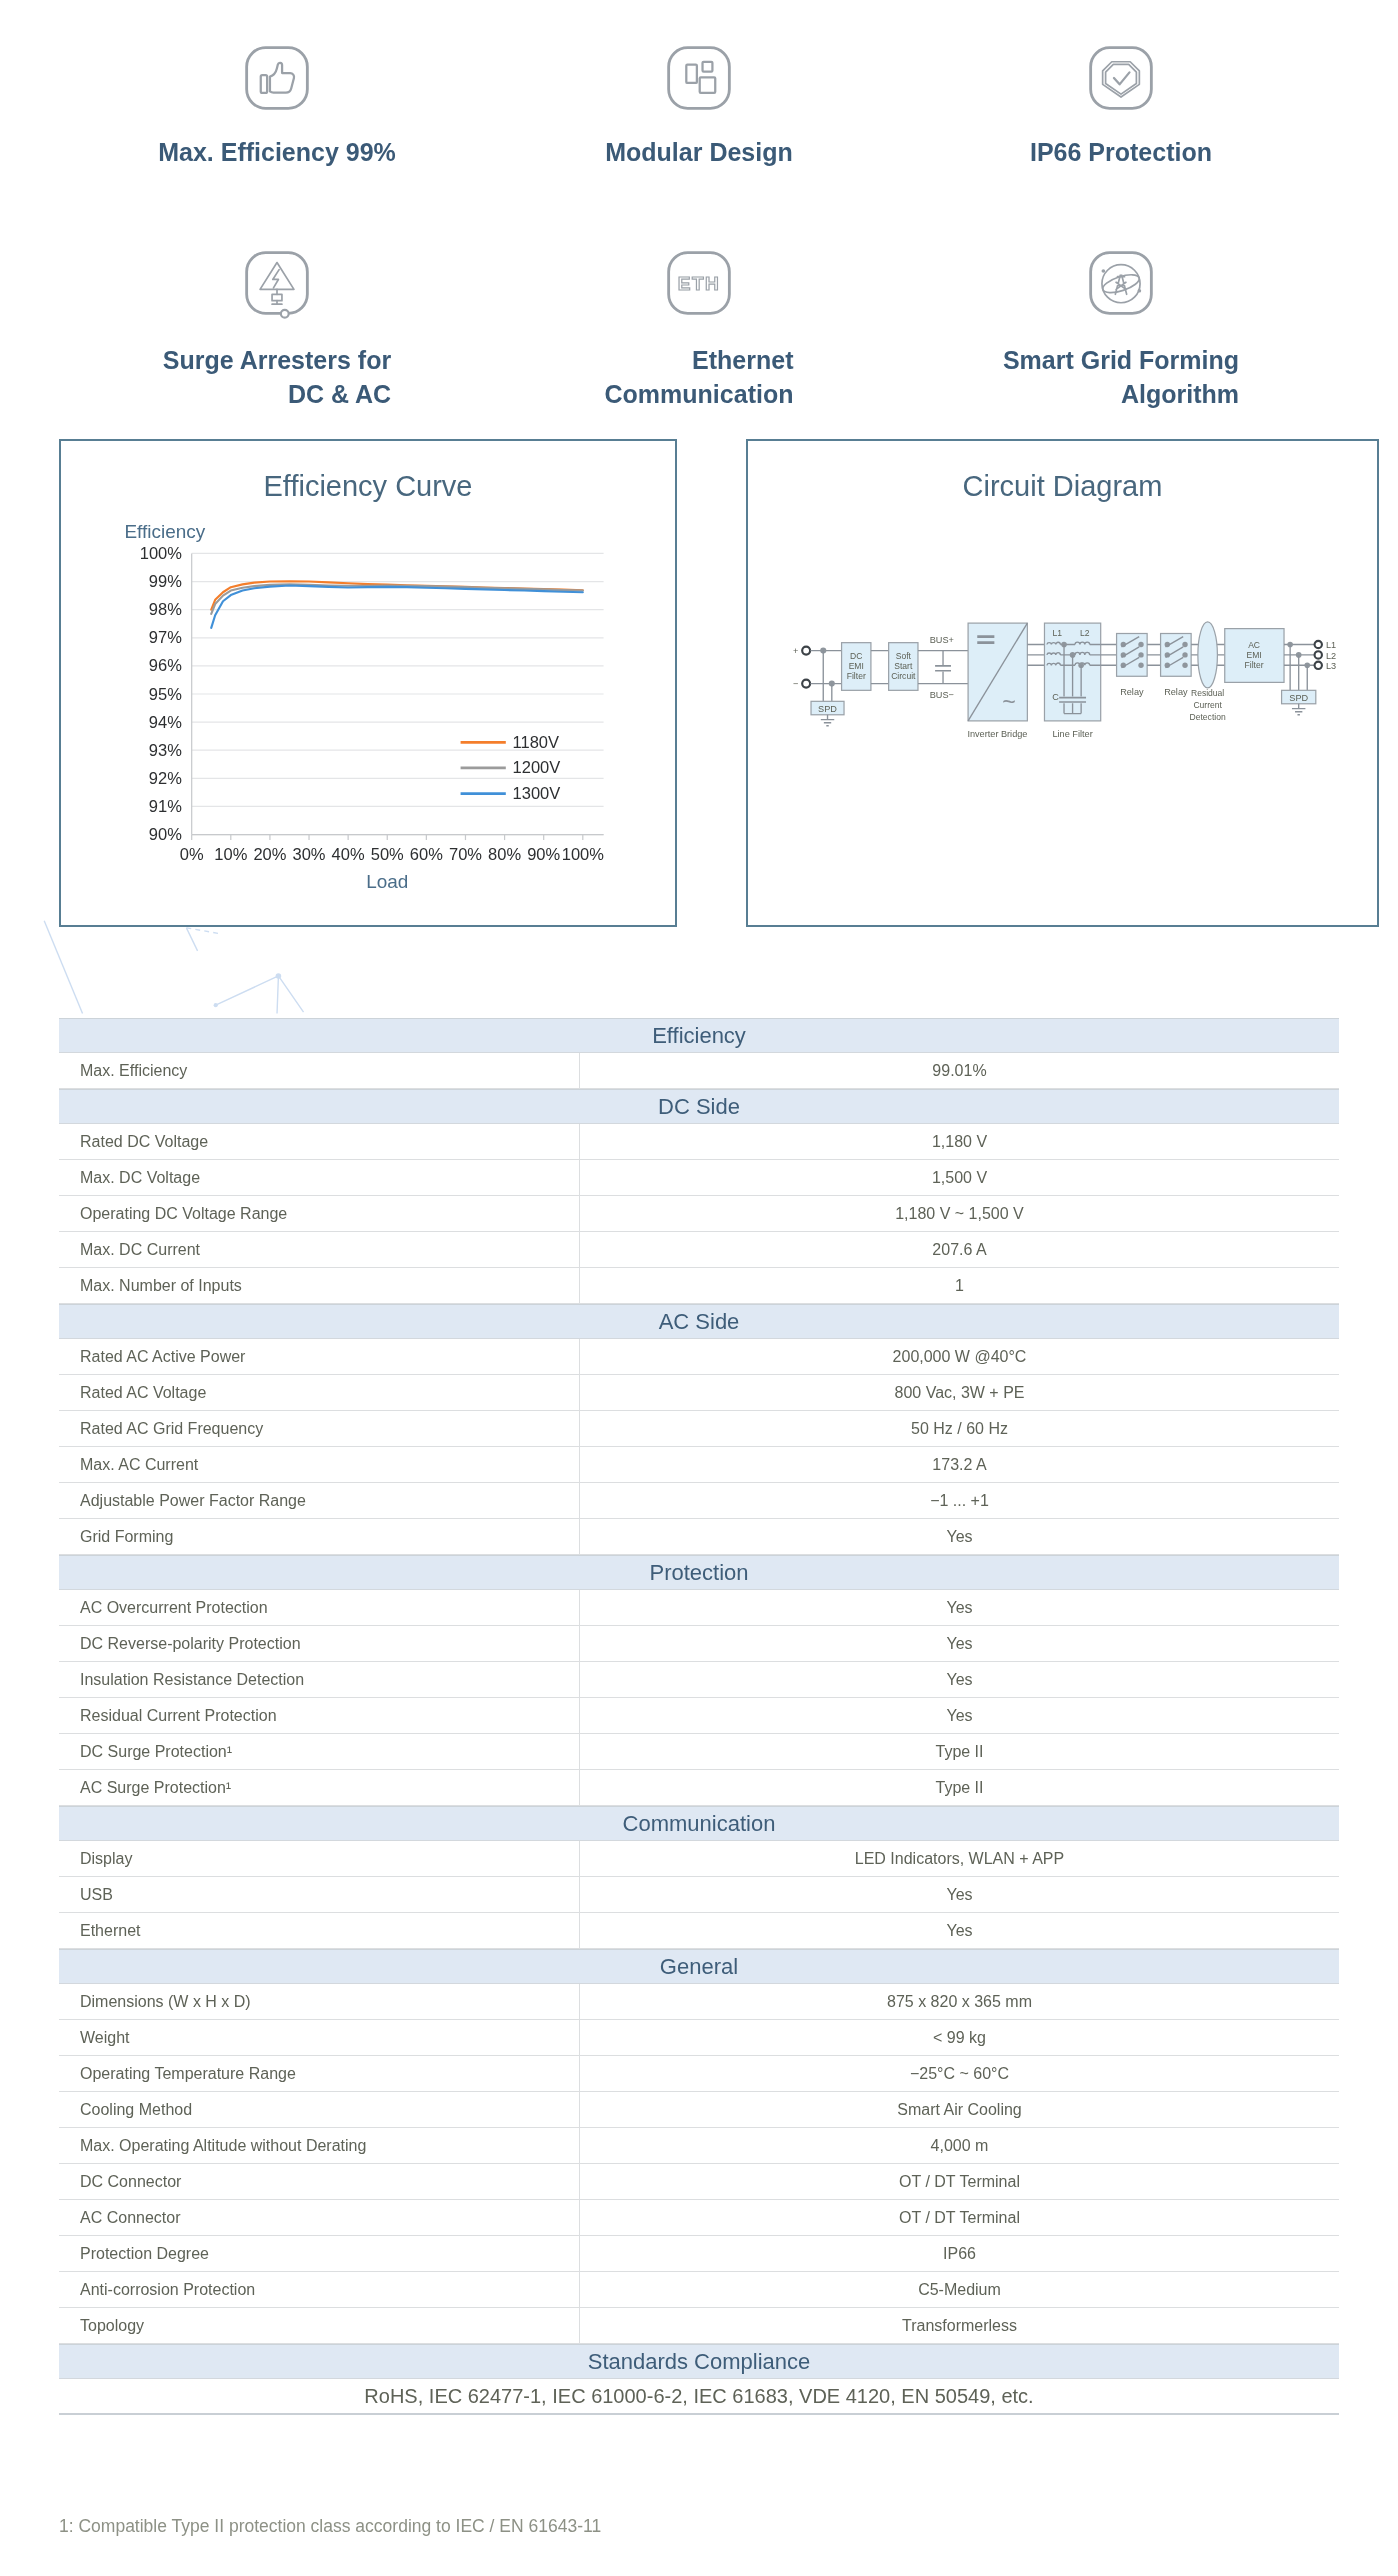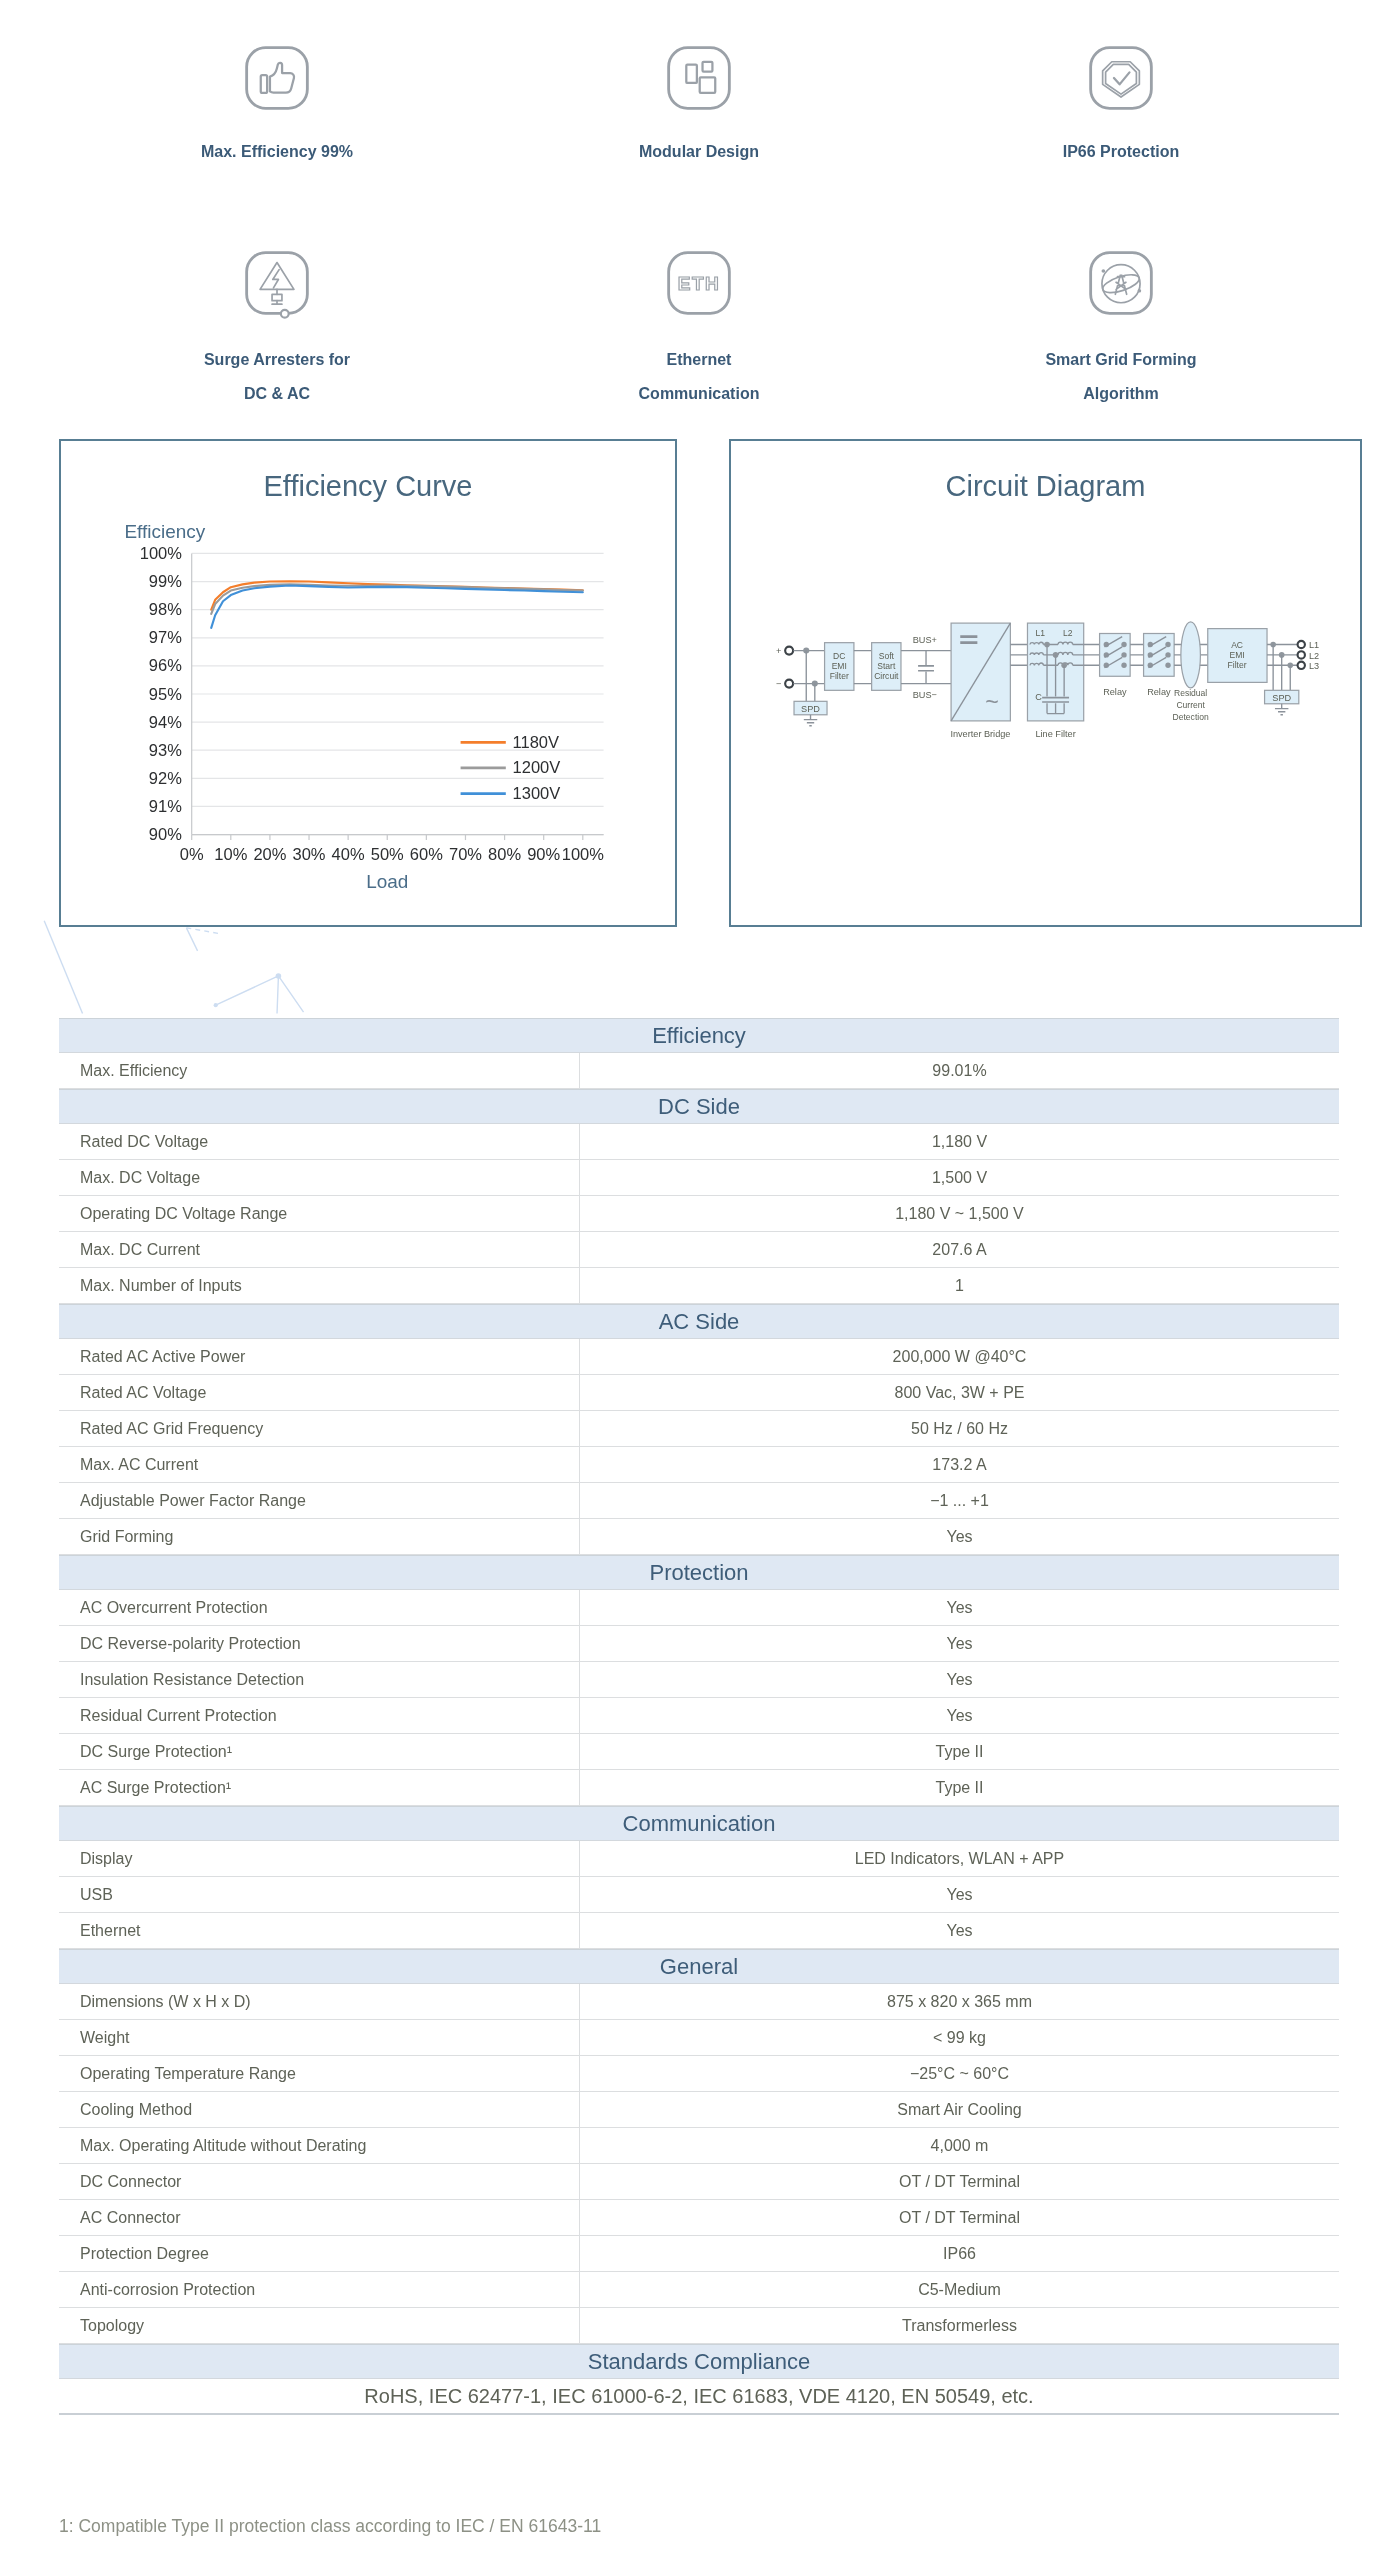--- a/index.html
+++ b/index.html
@@ -4,32 +4,32 @@
 <style>
   html,body{margin:0;padding:0;background:#fff;}
   #page{position:relative;width:1399px;height:2576px;background:#ffffff;
         font-family:"Liberation Sans", sans-serif;overflow:hidden;}
 
   
   .features{position:absolute;top:42px;left:66px;width:1266px;
             display:grid;grid-template-columns:repeat(3,1fr);row-gap:78px;}
   .feature{display:flex;flex-direction:column;align-items:center;}
   .feature-icon{width:72px;height:72px;}
-  .feature-label{margin-top:21px;font-size:16px;font-weight:bold;color:#3b5a77;
-                 text-align:center;line-height:34px;white-space:pre-line;}
+  .feature-label{margin-top:21px;font-size:25px;font-weight:bold;color:#3b5a77;
+                 text-align:right;line-height:34px;white-space:pre-line;}
   .feature:nth-child(n+4) .feature-label{margin-top:24px;}
   .ic{stroke:#9ba1a8;fill:none;stroke-width:4;}
   .ic2{stroke:#9ba1a8;fill:none;stroke-width:3.2;stroke-linejoin:round;stroke-linecap:round;}
   .ic3{stroke:#9ba1a8;fill:none;stroke-width:2.4;stroke-linejoin:round;stroke-linecap:round;}
 
   
   .panel{position:absolute;top:439px;height:488px;border:2.1px solid #587e93;
          box-sizing:border-box;background:#fff;}
   #panel-eff{left:59px;width:618px;}
-  #panel-circ{left:729px;width:633px;}
+  #panel-circ{left:746px;width:633px;}
   .panel-title{position:absolute;top:29px;left:0;width:100%;text-align:center;
                font-size:29px;color:#48677e;}
   .panel-svg{position:absolute;left:0;top:0;width:100%;height:100%;}
 
   
   .cl{stroke:#8b929a;stroke-width:2.2;fill:none;}
   .clt{stroke:#8b929a;stroke-width:2.6;fill:none;}
   .cbx{fill:#ddeef8;stroke:#9aa1a8;stroke-width:2;}
   .cdot{fill:#8f969d;}
   .ctxt{fill:#5d6156;font-size:15px;text-anchor:middle;}

